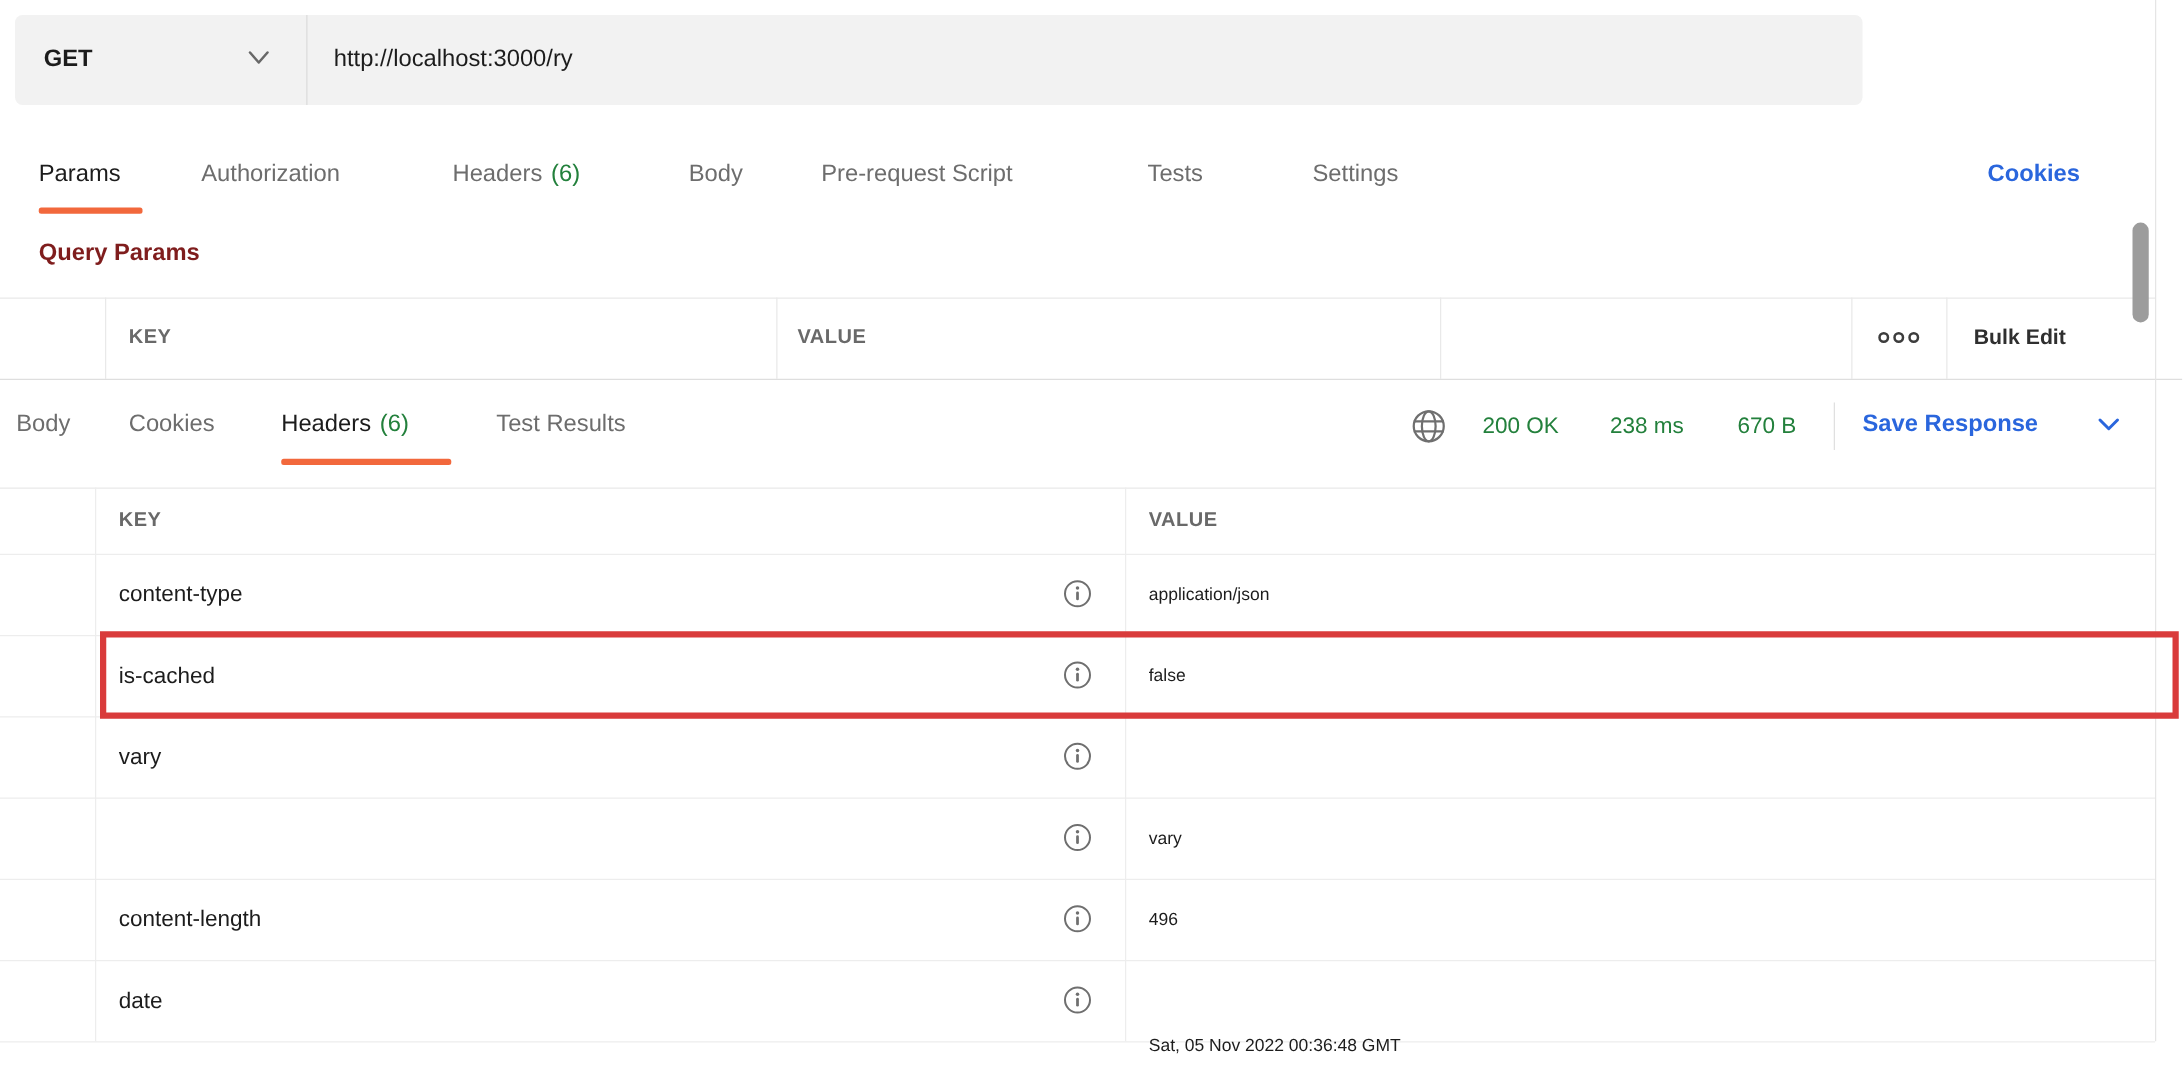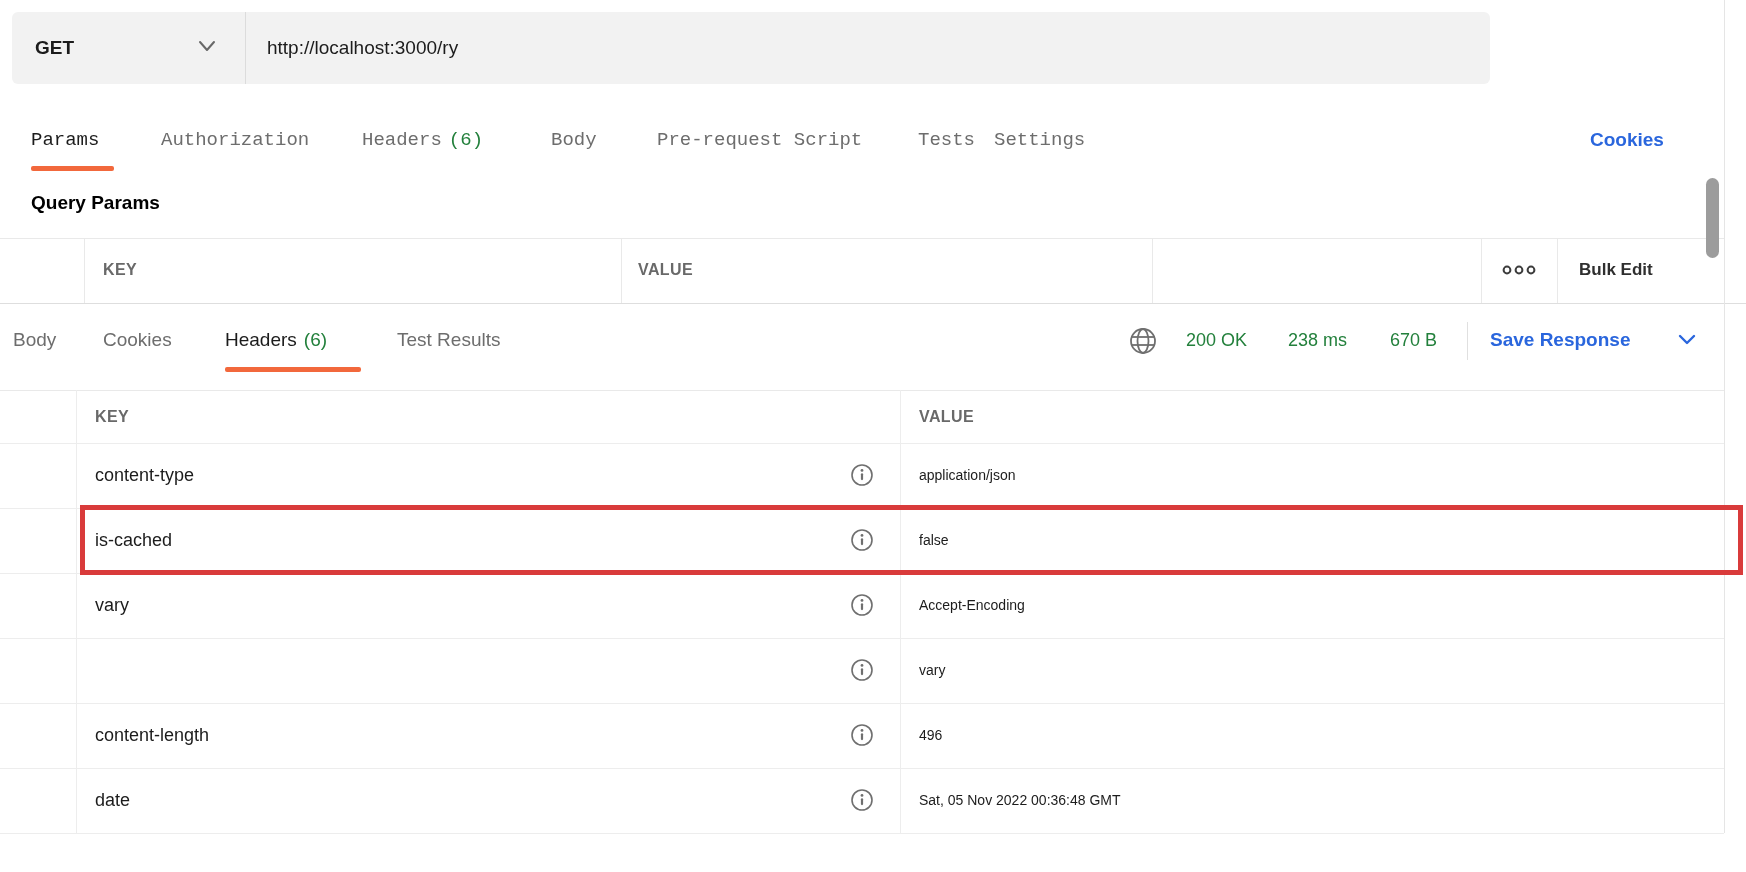--- a/index.html
+++ b/index.html
@@ -14,27 +14,27 @@
   .method-chevron{left:196px;top:39px;}
   .method-divider{left:245px;top:12px;width:1px;height:72px;background:#dcdcdc;}
   .url-input{left:267px;top:12px;width:1180px;height:72px;border:none;background:transparent;outline:none;
     font-family:inherit;font-size:19px;color:#1c1c1c;padding:0;}
   .send-btn{left:1510px;top:12px;width:195px;height:72px;background:#3570e6;border-radius:6px;cursor:pointer;}
   .send-label{left:0;top:0;width:132px;height:72px;line-height:72px;text-align:center;color:#fff;
     font-size:21px;font-weight:600;}
   .send-divider{left:132px;top:0;width:1px;height:72px;background:rgba(0,0,0,0.18);}
   .send-chevron{left:146px;top:31px;}
   
-  .tab{top:118px;height:44px;line-height:44px;font-size:19px;color:#6d6d6d;cursor:pointer;white-space:nowrap;font-family:Liberation Mono, monospace;}
+  .tab{top:118px;height:44px;line-height:44px;font-size:19px;color:#6d6d6d;cursor:pointer;white-space:nowrap;}
   .tab.active{color:#1c1c1c;}
   .count{color:#23803c;margin-left:7px;}
   .underline{height:5px;border-radius:2px;background:#f2683c;}
   .req-underline{left:31px;top:166px;width:83px;}
   .cookies-link{left:1590px;top:118px;height:44px;line-height:44px;font-size:19px;font-weight:600;color:#2a66dd;cursor:pointer;}
-  .qp-title{left:31px;top:181px;height:44px;line-height:44px;font-size:19px;font-weight:700;color:#000000;}
+  .qp-title{left:31px;top:181px;height:44px;line-height:44px;font-size:19px;font-weight:700;color:#7f1d1d;}
   
   .hline{left:0;height:1px;background:#e9e9e9;}
   .vline{width:1px;background:#e9e9e9;}
   .colhead{font-size:16px;font-weight:600;color:#696969;letter-spacing:0.4px;}
   .qp-head{top:238px;height:64px;line-height:64px;}
   .bulk-edit{left:1579px;top:238px;height:84px;line-height:64px;font-size:17px;font-weight:600;color:#2f2f2f;cursor:pointer;}
   .dots-icon{left:1495px;top:262px;cursor:pointer;}
   
   .rtab{top:310px;height:60px;line-height:60px;font-size:19px;color:#6d6d6d;cursor:pointer;white-space:nowrap;}
   .rtab.active{color:#1c1c1c;}
@@ -66,21 +66,21 @@
   </div>
   <div class="abs method-divider"></div>
   <input class="abs url-input" value="http://localhost:3000/ry" style="">
 
   <div class="abs tab active" style="left:31px"><span>Params</span></div>
   <div class="abs tab" style="left:161px"><span>Authorization</span></div>
   <div class="abs tab" style="left:362px"><span>Headers</span><span class="count">(6)</span></div>
   <div class="abs tab" style="left:551px"><span>Body</span></div>
   <div class="abs tab" style="left:657px"><span>Pre-request Script</span></div>
   <div class="abs tab" style="left:918px"><span>Tests</span></div>
-  <div class="abs tab" style="left:994px"><span>Settings</span></div>
+  <div class="abs tab" style="left:1050px"><span>Settings</span></div>
   <div class="abs underline req-underline"></div>
   <div class="abs cookies-link">Cookies</div>
 
   <div class="abs qp-title">Query Params</div>
   <div class="abs hline" style="top:238px;width:1724px"></div>
   <div class="abs vline" style="left:84px;top:238px;height:65px"></div>
   <div class="abs vline" style="left:621px;top:238px;height:65px"></div>
   <div class="abs vline" style="left:1152px;top:238px;height:65px"></div>
   <div class="abs vline" style="left:1481px;top:238px;height:65px"></div>
   <div class="abs vline" style="left:1557px;top:238px;height:65px"></div>
@@ -134,26 +134,25 @@
   <div class="abs vline" style="left:900px;top:390px;height:443px;background:#ededed"></div>
 
   <div class="abs colhead resp-colhead" style="left:95px">KEY</div>
   <div class="abs colhead resp-colhead" style="left:919px">VALUE</div>
 
   <div class="abs rrow-key" style="left:95px;top:443px">content-type</div>
   <div class="abs rrow-val" style="left:919px;top:443px">application/json</div>
   <div class="abs rrow-key" style="left:95px;top:508px">is-cached</div>
   <div class="abs rrow-val" style="left:919px;top:508px">false</div>
   <div class="abs rrow-key" style="left:95px;top:573px">vary</div>
-  <div class="abs rrow-val" style="left:919px;top:573px">Accept-Encoding</div>
   <div class="abs rrow-val" style="left:919px;top:638px">vary</div>
   <div class="abs rrow-key" style="left:95px;top:703px">content-length</div>
   <div class="abs rrow-val" style="left:919px;top:703px">496</div>
   <div class="abs rrow-key" style="left:95px;top:768px">date</div>
-  <div class="abs rrow-val" style="left:919px;top:768px">Sat, 05 Nov 2022 00:36:48 GMT</div>
+  <div class="abs rrow-val" style="left:919px;top:804px">Sat, 05 Nov 2022 00:36:48 GMT</div>
 
   <div class="abs info-icon" style="left:850px;top:463px">
     <svg width="24" height="24" viewBox="0 0 24 24">
         <circle cx="12" cy="12" r="10" fill="none" stroke="#6f6f6f" stroke-width="1.6"></circle>
         <circle cx="12" cy="7.4" r="1.4" fill="#6f6f6f"></circle>
         <rect x="10.9" y="10.2" width="2.2" height="7" rx="1.1" fill="#6f6f6f"></rect>
       </svg>
   </div>
   <div class="abs info-icon" style="left:850px;top:528px">
     <svg width="24" height="24" viewBox="0 0 24 24">

